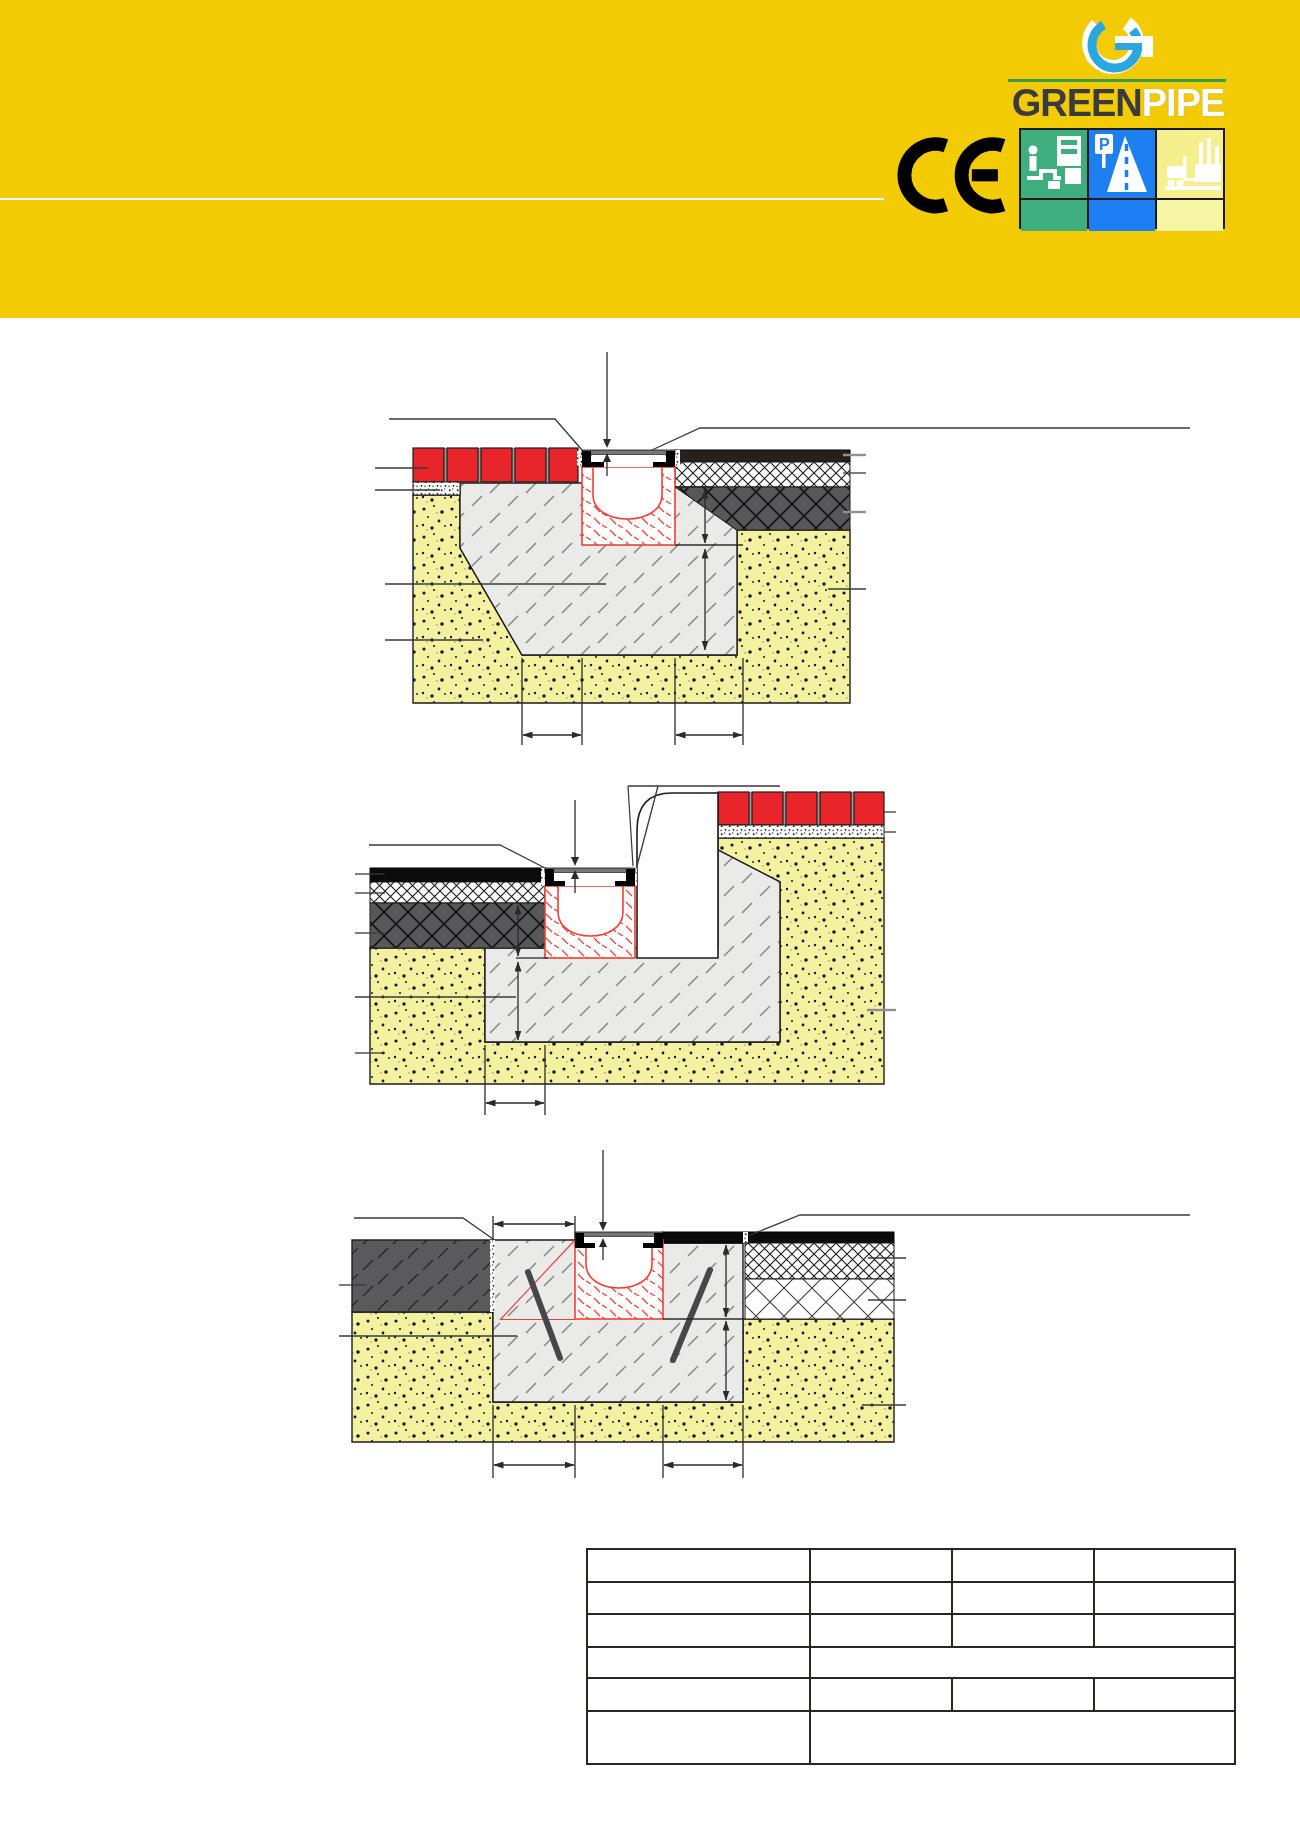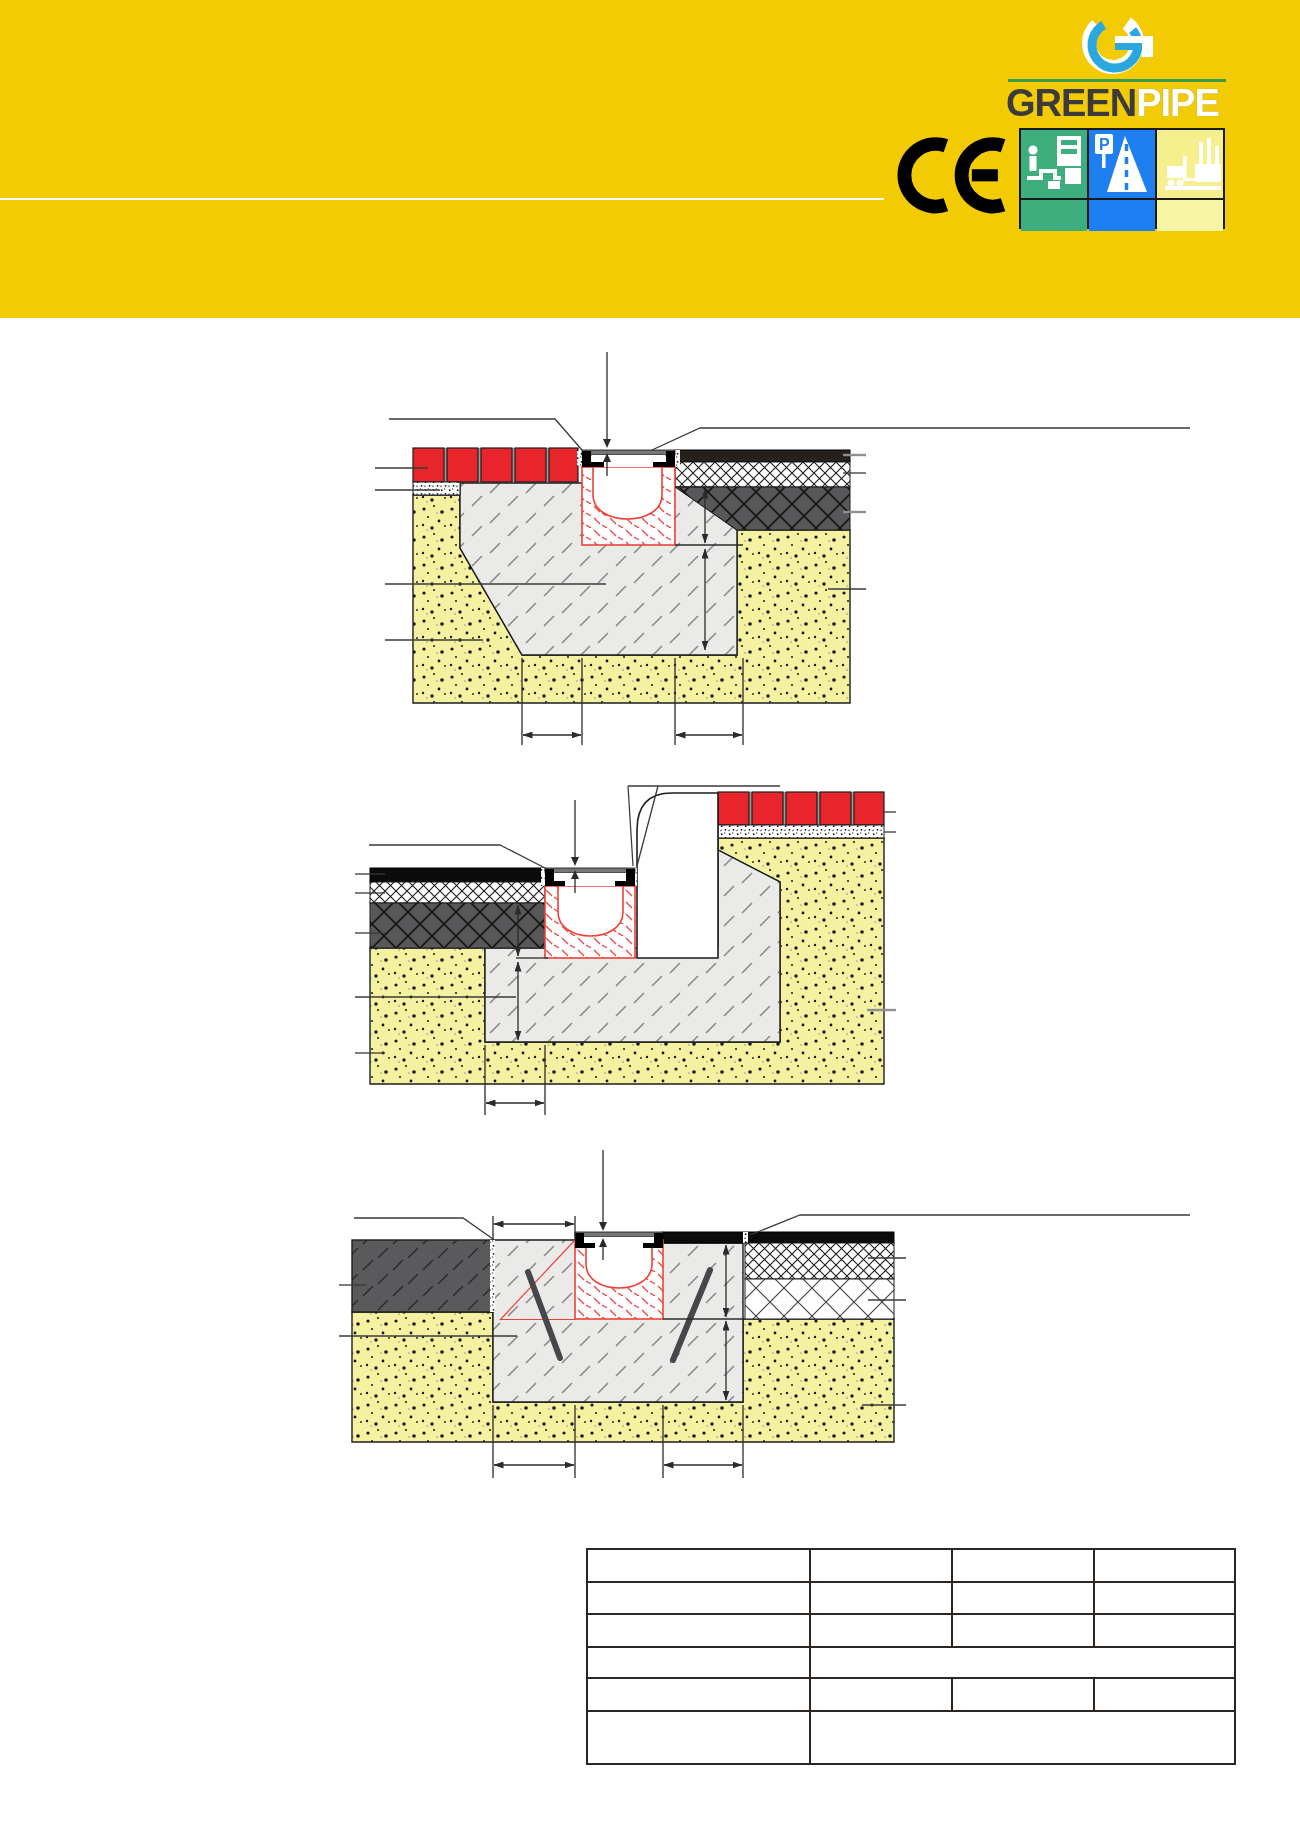--- a/index.html
+++ b/index.html
@@ -4,21 +4,21 @@
 <style>
   html,body{margin:0;padding:0;background:#ffffff;}
   #page{position:relative;width:1300px;height:1841px;background:#ffffff;overflow:hidden;
         font-family:"Liberation Sans",sans-serif;}
   
   #band{position:absolute;left:0;top:0;width:1300px;height:318px;background:#F2CB05;}
   #band-line{position:absolute;left:0;top:198px;width:884px;height:2px;background:#ffffff;}
   #gmark{position:absolute;left:1078px;top:6px;width:78px;height:74px;}
   #logo-rule{position:absolute;left:1008px;top:79px;width:218px;height:3px;background:#3A9B4A;}
   #logo-text{position:absolute;left:1006px;top:84px;width:224px;height:40px;
-     font-size:38px;font-weight:bold;letter-spacing:-1px;line-height:38px;}
+     font-size:38px;font-weight:bold;letter-spacing:-1px;line-height:38px;text-align:center;}
   #logo-text .green{color:#3B3B3D;}
   #logo-text .pipe{color:#ffffff;text-shadow:0 0 1px #8a8a8a;}
   #ce{position:absolute;left:880px;top:131px;width:130px;height:92px;}
   #icon-grid{position:absolute;left:1019px;top:128px;width:206px;height:101px;
      display:grid;grid-template-columns:1fr 1fr 1fr;grid-template-rows:68px 31px;
      border:2px solid #1a1a1a;box-sizing:border-box;background:#1a1a1a;grid-gap:2px;}
   .icell{position:relative;overflow:hidden;}
   
   #spec-table{position:absolute;left:586px;top:1548px;border-collapse:collapse;table-layout:fixed;}
   #spec-table td{border:2px solid #2B2622;padding:0;background:#ffffff;}

